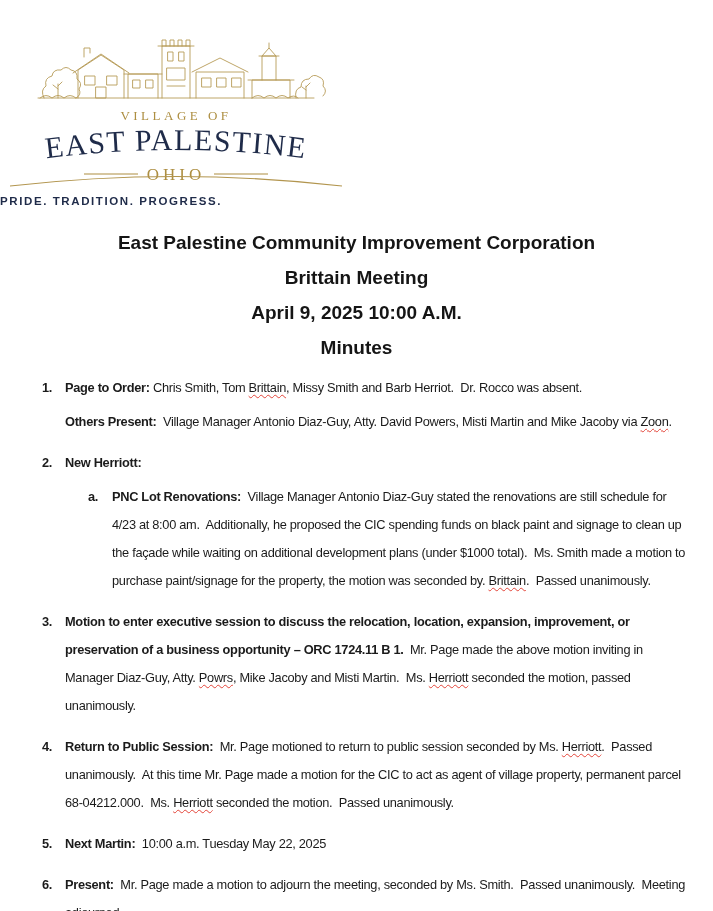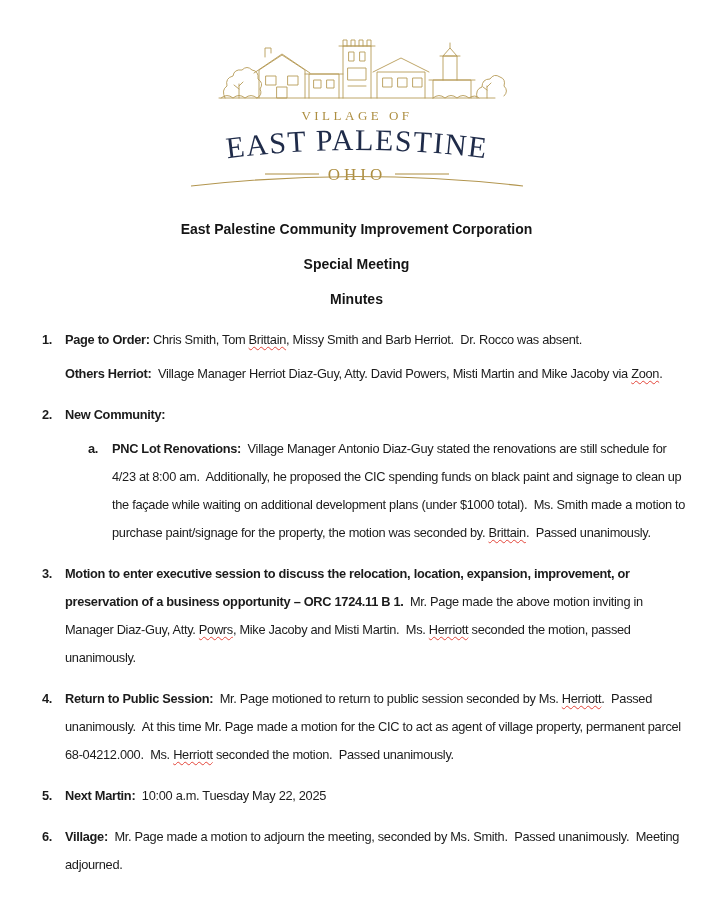--- a/index.html
+++ b/index.html
@@ -2,30 +2,30 @@
 <html><head>
 <meta charset="utf-8">
 <style>
   html,body{margin:0;padding:0;}
   body{
     width:713px;height:911px;overflow:hidden;background:#ffffff;
     font-family:"Liberation Sans",sans-serif;color:#1b1b1b;
   }
   .page{width:713px;height:911px;box-sizing:border-box;position:relative;}
   
-  .logo-block{ text-align:center; padding-top:26px; }
+  .logo-block{ text-align:left; padding-top:26px; }
   .logo-block svg{ display:inline-block; }
   .tagline{
     font-size:11.5px;font-weight:bold;letter-spacing:1.6px;color:#1f2b49;
     margin-top:1px;
   }
   
   .headings{ text-align:center; margin-top:26px; }
   .heading{
-    font-size:14px;font-weight:bold;line-height:19px;margin:0 0 16px 0;color:#151515;
+    font-size:19px;font-weight:bold;line-height:19px;margin:0 0 16px 0;color:#151515;
   }
   
   .minutes{
     margin:17px 23px 0 42px;
     font-size:12.8px;letter-spacing:-0.3px;line-height:28px;color:#1b1b1b;
   }
   .item{ display:flex; margin-bottom:7px; }
   .num{ flex:none;width:23px;font-weight:bold; }
   .item-body{ flex:1;min-width:0; }
   .item-body p{ margin:0 0 6px 0; white-space:pre-wrap; }
@@ -91,40 +91,42 @@
       <path id="arch-path" d="M14 137 Q176 111 338 137" fill="none"></path>
       <text font-family="Liberation Serif, serif" font-size="30" letter-spacing="1.5" fill="#1f2b49">
         <textPath href="#arch-path" startOffset="50%" text-anchor="middle">EAST PALESTINE</textPath>
       </text>
 
       <path d="M84 148 H138 M214 148 H268" stroke="#ad8e41" stroke-width="1.2"></path>
       <text x="176" y="154" text-anchor="middle" font-family="Liberation Serif, serif" font-size="17" letter-spacing="4" fill="#ad8e41">OHIO</text>
 
       <path d="M10 160 Q176 141 342 160" stroke="#b2954e" stroke-width="1.1" fill="none"></path>
     </svg>
+    <div class="tagline">PRIDE. TRADITION. PROGRESS.</div>
   </div>
 
   <div class="headings">
     <p class="heading">East Palestine Community Improvement Corporation</p>
-    <p class="heading">Special Meeting</p>
+    <p class="heading">Brittain Meeting</p>
+    <p class="heading">April 9, 2025 10:00 A.M.</p>
     <p class="heading">Minutes</p>
   </div>
 
   <div class="minutes">
       <div class="item">
         <div class="num">1.</div>
         <div class="item-body">
           <p><span class="b ">Page to Order:</span><span> Chris Smith, Tom </span><span class="sp">Brittain</span><span>, Missy Smith and Barb Herriot.  Dr. Rocco was absent.</span></p>
-          <p><span class="b ">Others Herriot:</span><span>  Village Manager Herriot Diaz-Guy, Atty. David Powers, Misti Martin and Mike Jacoby via </span><span class="sp">Zoon</span><span>.</span></p>
+          <p><span class="b ">Others Present:</span><span>  Village Manager Antonio Diaz-Guy, Atty. David Powers, Misti Martin and Mike Jacoby via </span><span class="sp">Zoon</span><span>.</span></p>
         </div>
       </div>
       <div class="item">
         <div class="num">2.</div>
         <div class="item-body">
-          <p><span class="b ">New Community:</span></p>
+          <p><span class="b ">New Herriott:</span></p>
           <div class="sub">
             <div class="sub-letter">a.</div>
             <div class="sub-body">
               <p><span class="b ">PNC Lot Renovations:</span><span>  Village Manager Antonio Diaz-Guy stated the renovations are still schedule for 4/23 at 8:00 am.  Additionally, he proposed the CIC spending funds on black paint and signage to clean up the façade while waiting on additional development plans (under $1000 total).  Ms. Smith made a motion to purchase paint/signage for the property, the motion was seconded by. </span><span class="sp">Brittain</span><span>.  Passed unanimously.</span></p>
             </div>
           </div>
         </div>
       </div>
       <div class="item">
         <div class="num">3.</div>
@@ -140,18 +142,18 @@
       </div>
       <div class="item">
         <div class="num">5.</div>
         <div class="item-body">
           <p><span class="b ">Next Martin:</span><span>  10:00 a.m. Tuesday May 22, 2025</span></p>
         </div>
       </div>
       <div class="item">
         <div class="num">6.</div>
         <div class="item-body">
-          <p><span class="b ">Village:</span><span>  Mr. Page made a motion to adjourn the meeting, seconded by Ms. Smith.  Passed unanimously.  Meeting adjourned.</span></p>
+          <p><span class="b ">Present:</span><span>  Mr. Page made a motion to adjourn the meeting, seconded by Ms. Smith.  Passed unanimously.  Meeting adjourned.</span></p>
         </div>
       </div>
     </div>
 
 </div>
 
 </body></html>

